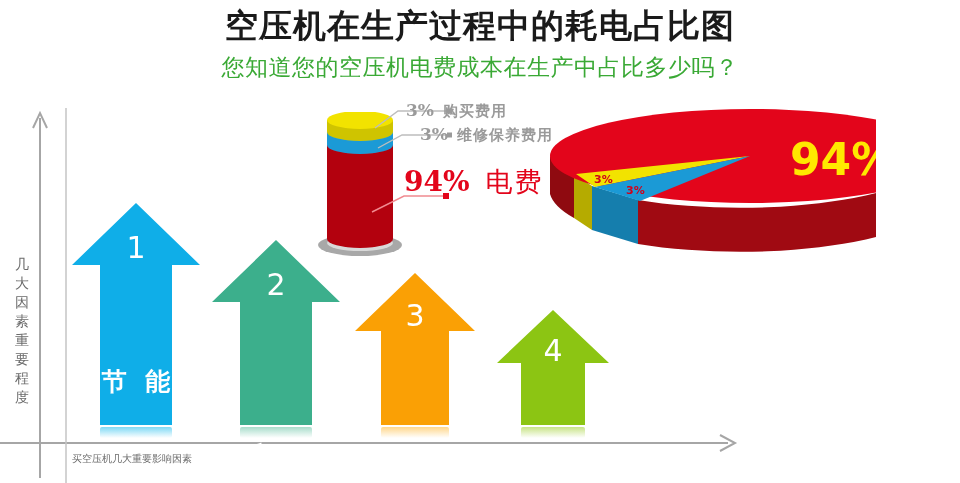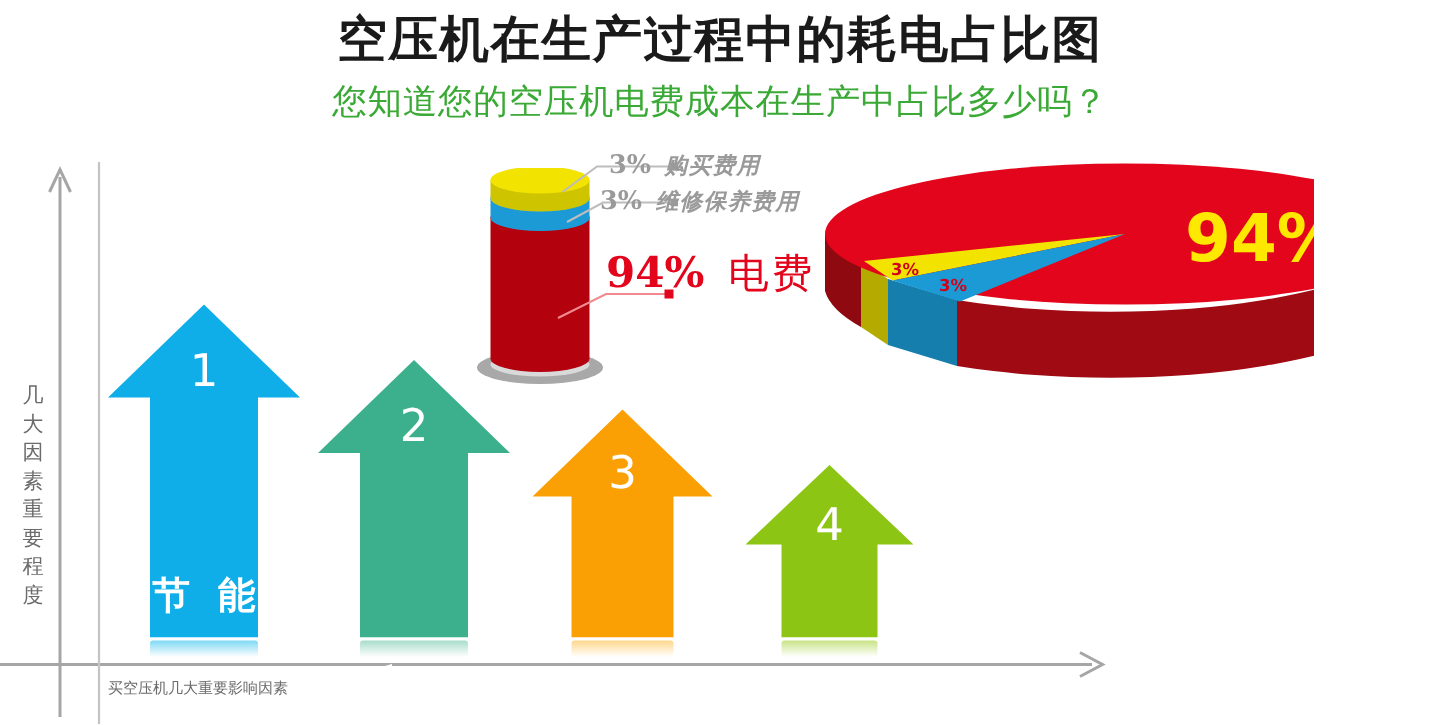--- a/index.html
+++ b/index.html
@@ -108,21 +108,21 @@
     white-space: nowrap;
     line-height: 1;
   }
   .callout .pct {
     font-family: "DejaVu Serif", "Liberation Serif", serif;
     font-weight: bold;
   }
   .callout-gray { color: #9a9a9a; font-size: 15px; }
   .callout-gray .pct { font-size: 17px; }
   .callout-gray .nm { font-weight: bold; letter-spacing: 1px; margin-left: 9px;
-    font-family: "DejaVu Sans", "Liberation Sans", sans-serif; font-style: italic; }
+    font-family: "DejaVu Sans", "Liberation Sans", sans-serif; }
   .callout-red { color: #e3051b; }
   .callout-red .pct { font-size: 28px; color: #e3051b; }
   .callout-red .nm { font-size: 27px; font-weight: normal; letter-spacing: 2px;
     margin-left: 16px; font-family: "DejaVu Sans", "Liberation Sans", sans-serif; }
 
   
   #pie { position: absolute; left: 540px; top: 108px; }
   .pie-main-label {
     position: absolute;
     left: 790px;
@@ -171,21 +171,21 @@
     <span>度</span>
   </div>
 
   <div class="x-axis-label">买空压机几大重要影响因素</div>
 
   <div class="arrow-group" style="left:72px; top:203px; width:128px; height:222px;">
     <svg class="arrow-svg" width="128" height="222">
       <path d="M64 0 L128 62 L100 62 L100 222 L28 222 L28 62 L0 62 Z" fill="#0faee8"></path>
     </svg>
     <div class="arrow-num" style="top:30px;">1</div>
-    <div class="arrow-label" style="top:181px;">节 能</div>
+    <div class="arrow-label" style="top:166px;">节 能</div>
   </div>
   <div class="arrow-glow" style="left:100px; top:427px; width:72px; background:linear-gradient(#7fd9f5,#ffffff);"></div>
 
   <div class="arrow-group" style="left:212px; top:240px; width:128px; height:185px;">
     <svg class="arrow-svg" width="128" height="185">
       <path d="M64 0 L128 62 L100 62 L100 185 L28 185 L28 62 L0 62 Z" fill="#3caf8c"></path>
     </svg>
     <div class="arrow-num" style="top:30px;">2</div>
     <div class="arrow-label" style="top:155px;margin-top:48px;">质 量</div>
   </div>
@@ -230,21 +230,21 @@
     <polyline points="378,148 402,135 450,135" fill="none" stroke="#bdbdbd" stroke-width="1.4"></polyline>
     <rect x="447" y="132.5" width="5" height="5" fill="#9a9a9a"></rect>
 
     <polyline points="372,212 404,196 446,196" fill="none" stroke="#f08a90" stroke-width="1.4"></polyline>
     <rect x="443" y="193" width="6" height="6" fill="#e3051b"></rect>
   </svg>
 
   <div class="callout callout-gray" style="left:406px; top:102px;">
     <span class="pct">3%</span><span class="nm">购买费用</span>
   </div>
-  <div class="callout callout-gray" style="left:400px; top:126px;">
+  <div class="callout callout-gray" style="left:420px; top:126px;">
     <span class="pct">3%</span><span class="nm">维修保养费用</span>
   </div>
   <div class="callout callout-red" style="left:404px; top:168px;">
     <span class="pct">94%</span><span class="nm">电费</span>
   </div>
 
   <svg id="pie" width="420" height="150">
     <defs>
       <clipPath id="pieclip">
         <path d="M0 42 L0 92 A210 62 0 0 0 420 92 L420 42 Z"></path>

